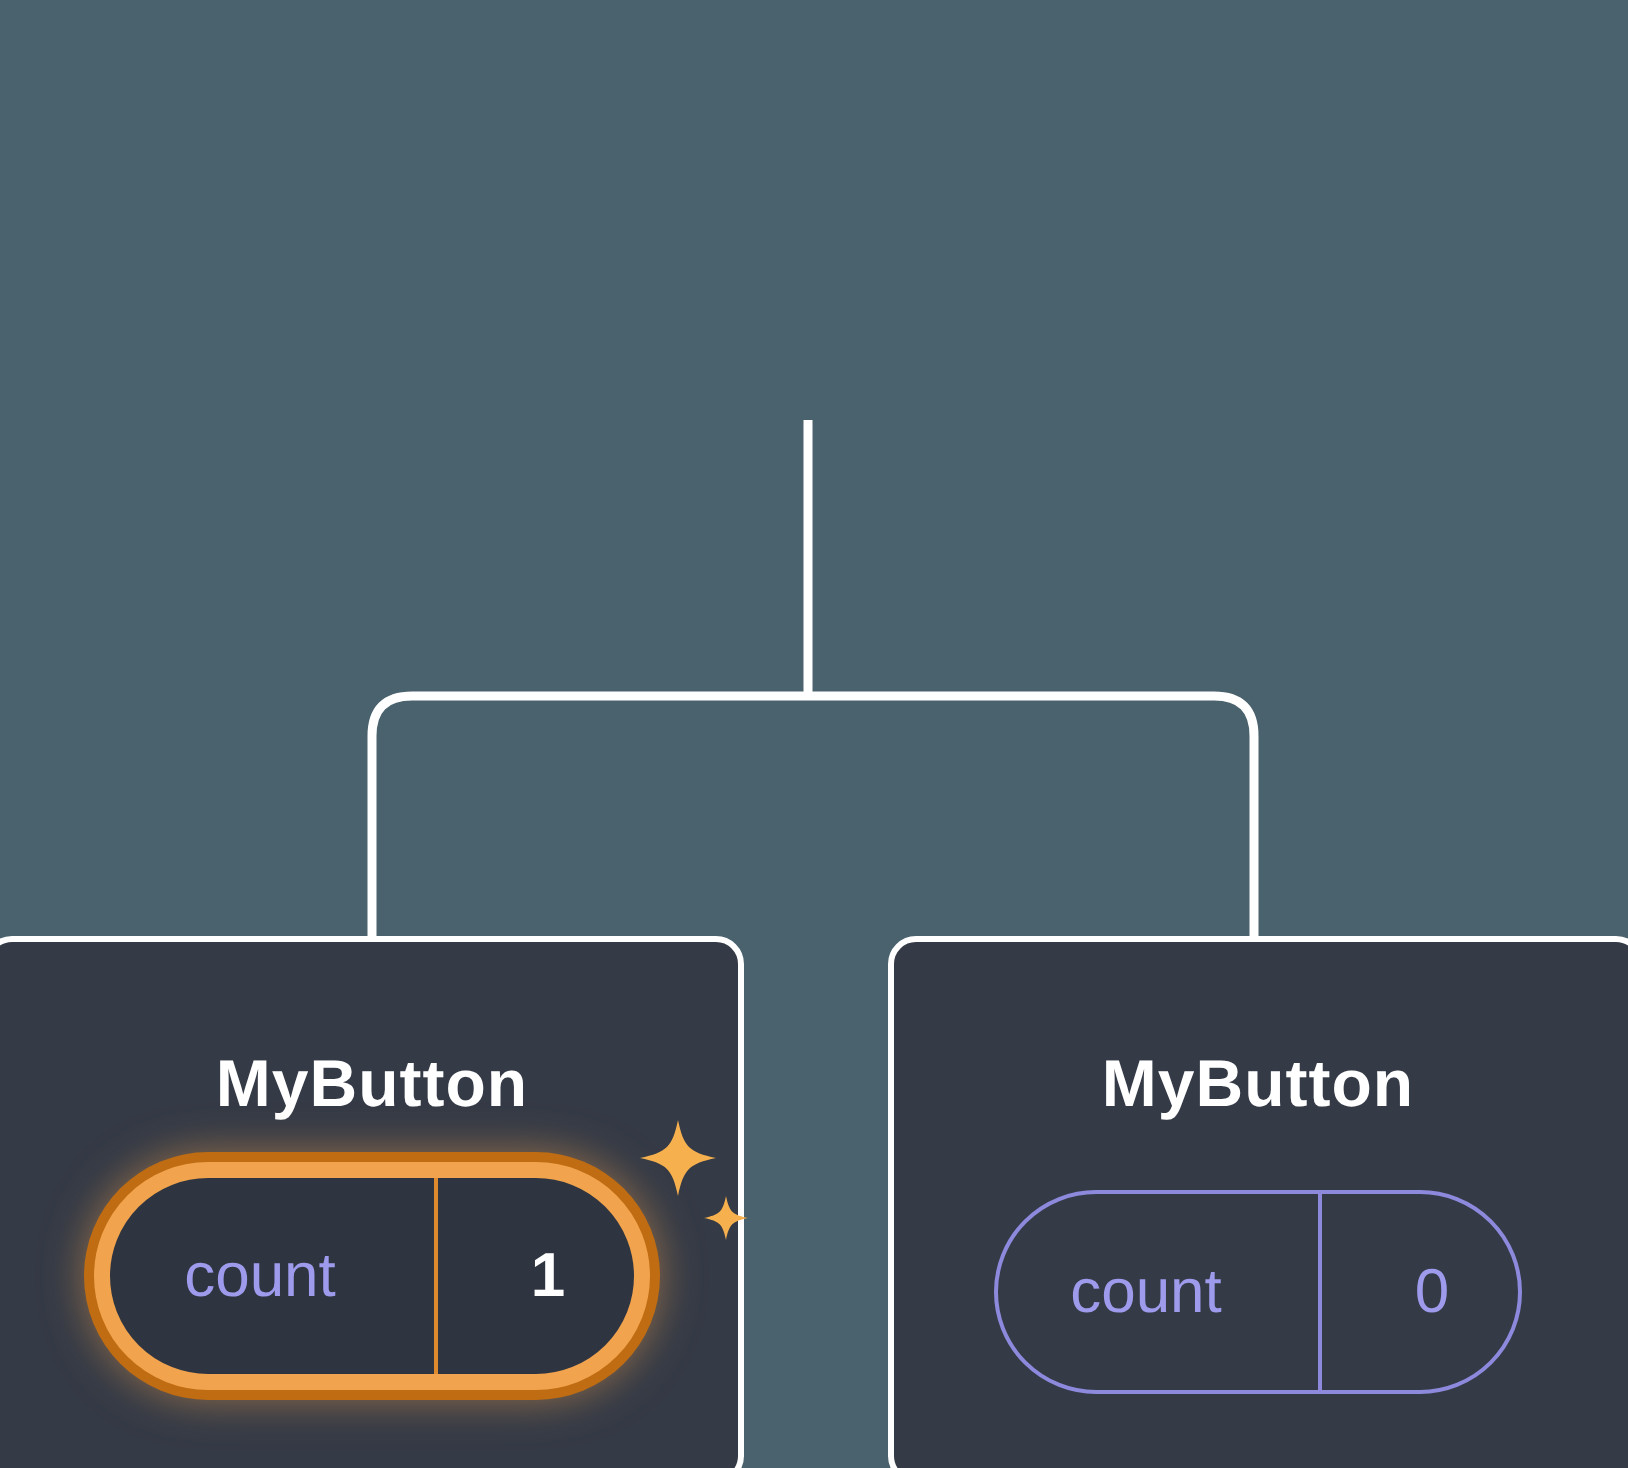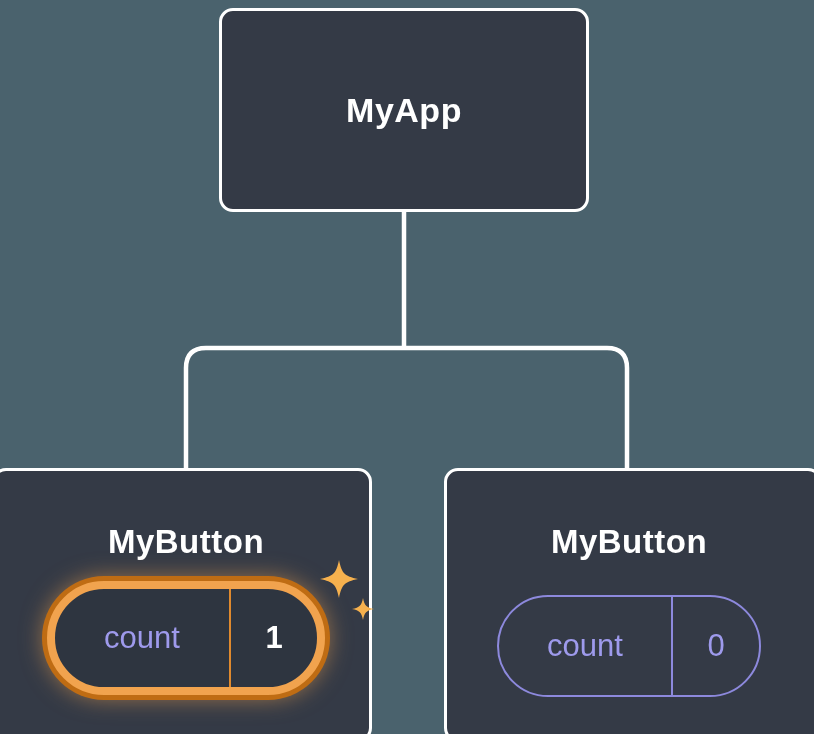--- a/index.html
+++ b/index.html
@@ -46,20 +46,21 @@
     margin-top:52px;
     color:#ffffff; font-size:33px; font-weight:bold; letter-spacing:.5px;
   }
 
   
   .pill {
     display:flex; align-items:stretch;
     border-radius:999px;
     box-sizing:border-box;
     overflow:hidden;
+    gap:12px;
   }
   .pill-highlight {
     margin-top:20px;
     width:278px; height:114px;
     background:#2e3540;
     border:8px solid #f1a34e;
     box-shadow: 0 0 0 5px #bf6c13, 0 0 22px 4px rgba(241,163,78,.55);
   }
   .pill-normal {
     margin-top:34px;
@@ -93,23 +94,20 @@
 </head>
 <body>
 
 <div class="canvas">
 
   <svg class="connectors" viewBox="0 0 814 734" xmlns="http://www.w3.org/2000/svg">
     <path d="M404 210 L404 350" stroke="#ffffff" stroke-width="4.5" fill="none"></path>
     <path d="M186 470 L186 368 Q186 348 206 348 L607 348 Q627 348 627 368 L627 470" stroke="#ffffff" stroke-width="4.5" fill="none"></path>
   </svg>
 
-  <div class="node node-app">
-    <span class="node-app-label">MyApp</span>
-  </div>
 
   <div class="node node-child node-left">
     <div class="child-title">MyButton</div>
 
     <div class="pill pill-highlight">
       <span class="pill-key">count</span>
       <span class="pill-divider pill-divider-orange"></span>
       <span class="pill-value pill-value-highlight">1</span>
     </div>
 

